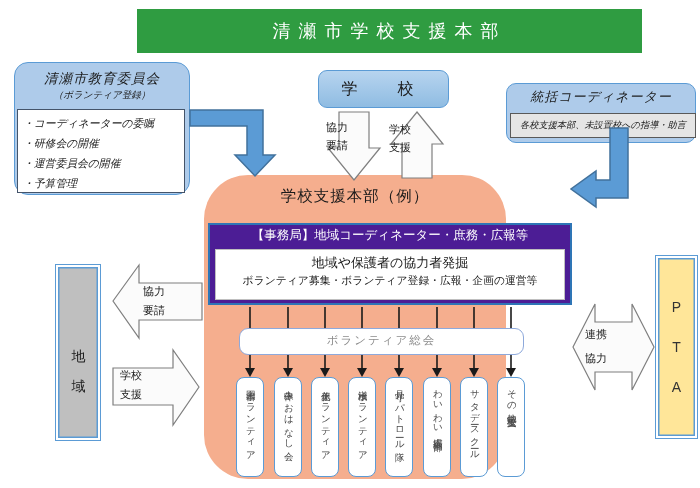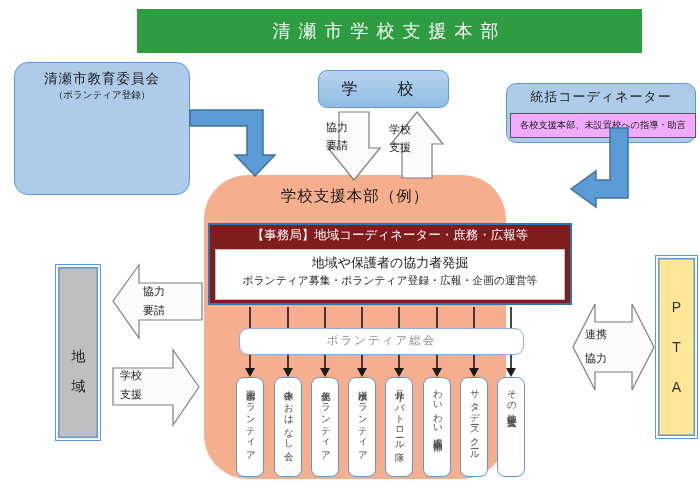--- a/index.html
+++ b/index.html
@@ -5,49 +5,49 @@
   html,body{margin:0;padding:0;background:#fff;}
   .stage{position:relative;width:700px;height:488px;background:#ffffff;overflow:hidden;
          font-family:"Liberation Sans","DejaVu Sans",sans-serif;color:#1a1a1a;margin-left:6px;}
   .abs{position:absolute;}
 
   
   .banner{left:131px;top:9px;width:505px;height:44px;background:#2F9C41;
           color:#fff;font-size:18px;letter-spacing:8px;line-height:44px;text-align:center;}
 
   
-  .bluebox{background:#AECBEA;border:1.5px solid #5B9BD5;box-sizing:border-box;}
+  .bluebox{background:#AECBEA;border:1.5px solid #5B9BD5;box-sizing:border-box;font-style:italic;}
   .edu{left:8px;top:62px;width:176px;height:133px;border-radius:14px;}
   .edu-title{margin-top:7px;text-align:center;font-size:13.5px;letter-spacing:1px;
              font-family:"Liberation Serif","DejaVu Serif",serif;}
   .edu-sub{margin-top:1px;text-align:center;font-size:9.5px;
            font-family:"Liberation Serif","DejaVu Serif",serif;}
   .edu-inner{left:2px;top:46px;width:168px;height:84px;background:#fff;
              border:1px solid #44546A;box-sizing:border-box;padding:3px 0 0 5px;}
   .edu-inner div{font-size:10.8px;line-height:20px;white-space:nowrap;
                  font-family:"Liberation Serif","DejaVu Serif",serif;}
 
   .school{left:312px;top:70px;width:131px;height:38px;border-radius:9px;
           background:linear-gradient(#B7D4EF,#8FBCE2);border:1px solid #5B9BD5;
           box-sizing:border-box;text-align:center;font-size:16px;letter-spacing:12px;
           line-height:36px;}
 
   .coord{left:500px;top:83px;width:190px;height:60px;border-radius:10px;}
   .coord-title{margin-top:4px;text-align:center;font-size:13px;letter-spacing:1px;
                font-family:"Liberation Serif","DejaVu Serif",serif;}
-  .coord-inner{left:3px;top:29px;width:186px;height:25px;background:#f0abfc;
+  .coord-inner{left:3px;top:29px;width:186px;height:25px;background:#e5e5e5;
                border:1px solid #595959;box-sizing:border-box;text-align:center;
                font-size:9.2px;line-height:23px;white-space:nowrap;
                font-family:"Liberation Serif","DejaVu Serif",serif;}
 
   
   .hq{left:198px;top:175px;width:302px;height:304px;background:#F5AE8E;border-radius:44px;}
   .hq-title{position:absolute;left:0;top:11px;width:100%;text-align:center;
             font-size:15.5px;letter-spacing:1px;}
-  .sec{position:absolute;left:4px;top:48px;width:364px;height:82px;background:#7f1d1d;
+  .sec{position:absolute;left:4px;top:48px;width:364px;height:82px;background:#4c1d95;
        border:2px solid #2E75B6;box-sizing:border-box;}
   .sec-head{margin-top:2px;text-align:center;color:#fff;font-size:12.5px;white-space:nowrap;}
   .sec-inner{position:absolute;left:5px;top:24px;width:350px;height:51px;background:#fff;
              border:1px solid #BFBFBF;box-sizing:border-box;text-align:center;
              font-family:"Liberation Serif","DejaVu Serif",serif;}
   .sec-line1{margin-top:4px;font-size:13px;}
   .sec-line2{margin-top:2px;font-size:10.8px;white-space:nowrap;}
 
   .assembly{left:233px;top:328px;width:285px;height:27px;background:#fff;
             border:1.5px solid #8EA9DB;border-radius:9px;box-sizing:border-box;
@@ -91,20 +91,26 @@
 
 <div class="stage">
 
   <div class="abs banner">
     <span>清瀬市学校支援本部</span>
   </div>
 
   <div class="abs bluebox edu">
     <div class="edu-title">清瀬市教育委員会</div>
     <div class="edu-sub">（ボランティア登録）</div>
+    <div class="abs edu-inner">
+      <div>・コーディネーターの委嘱</div>
+      <div>・研修会の開催</div>
+      <div>・運営委員会の開催</div>
+      <div>・予算管理</div>
+    </div>
   </div>
 
   <div class="abs school">
     <span>学　校</span>
   </div>
 
   <div class="abs bluebox coord">
     <div class="coord-title">統括コーディネーター</div>
     <div class="abs coord-inner">各校支援本部、未設置校への指導・助言</div>
   </div>

